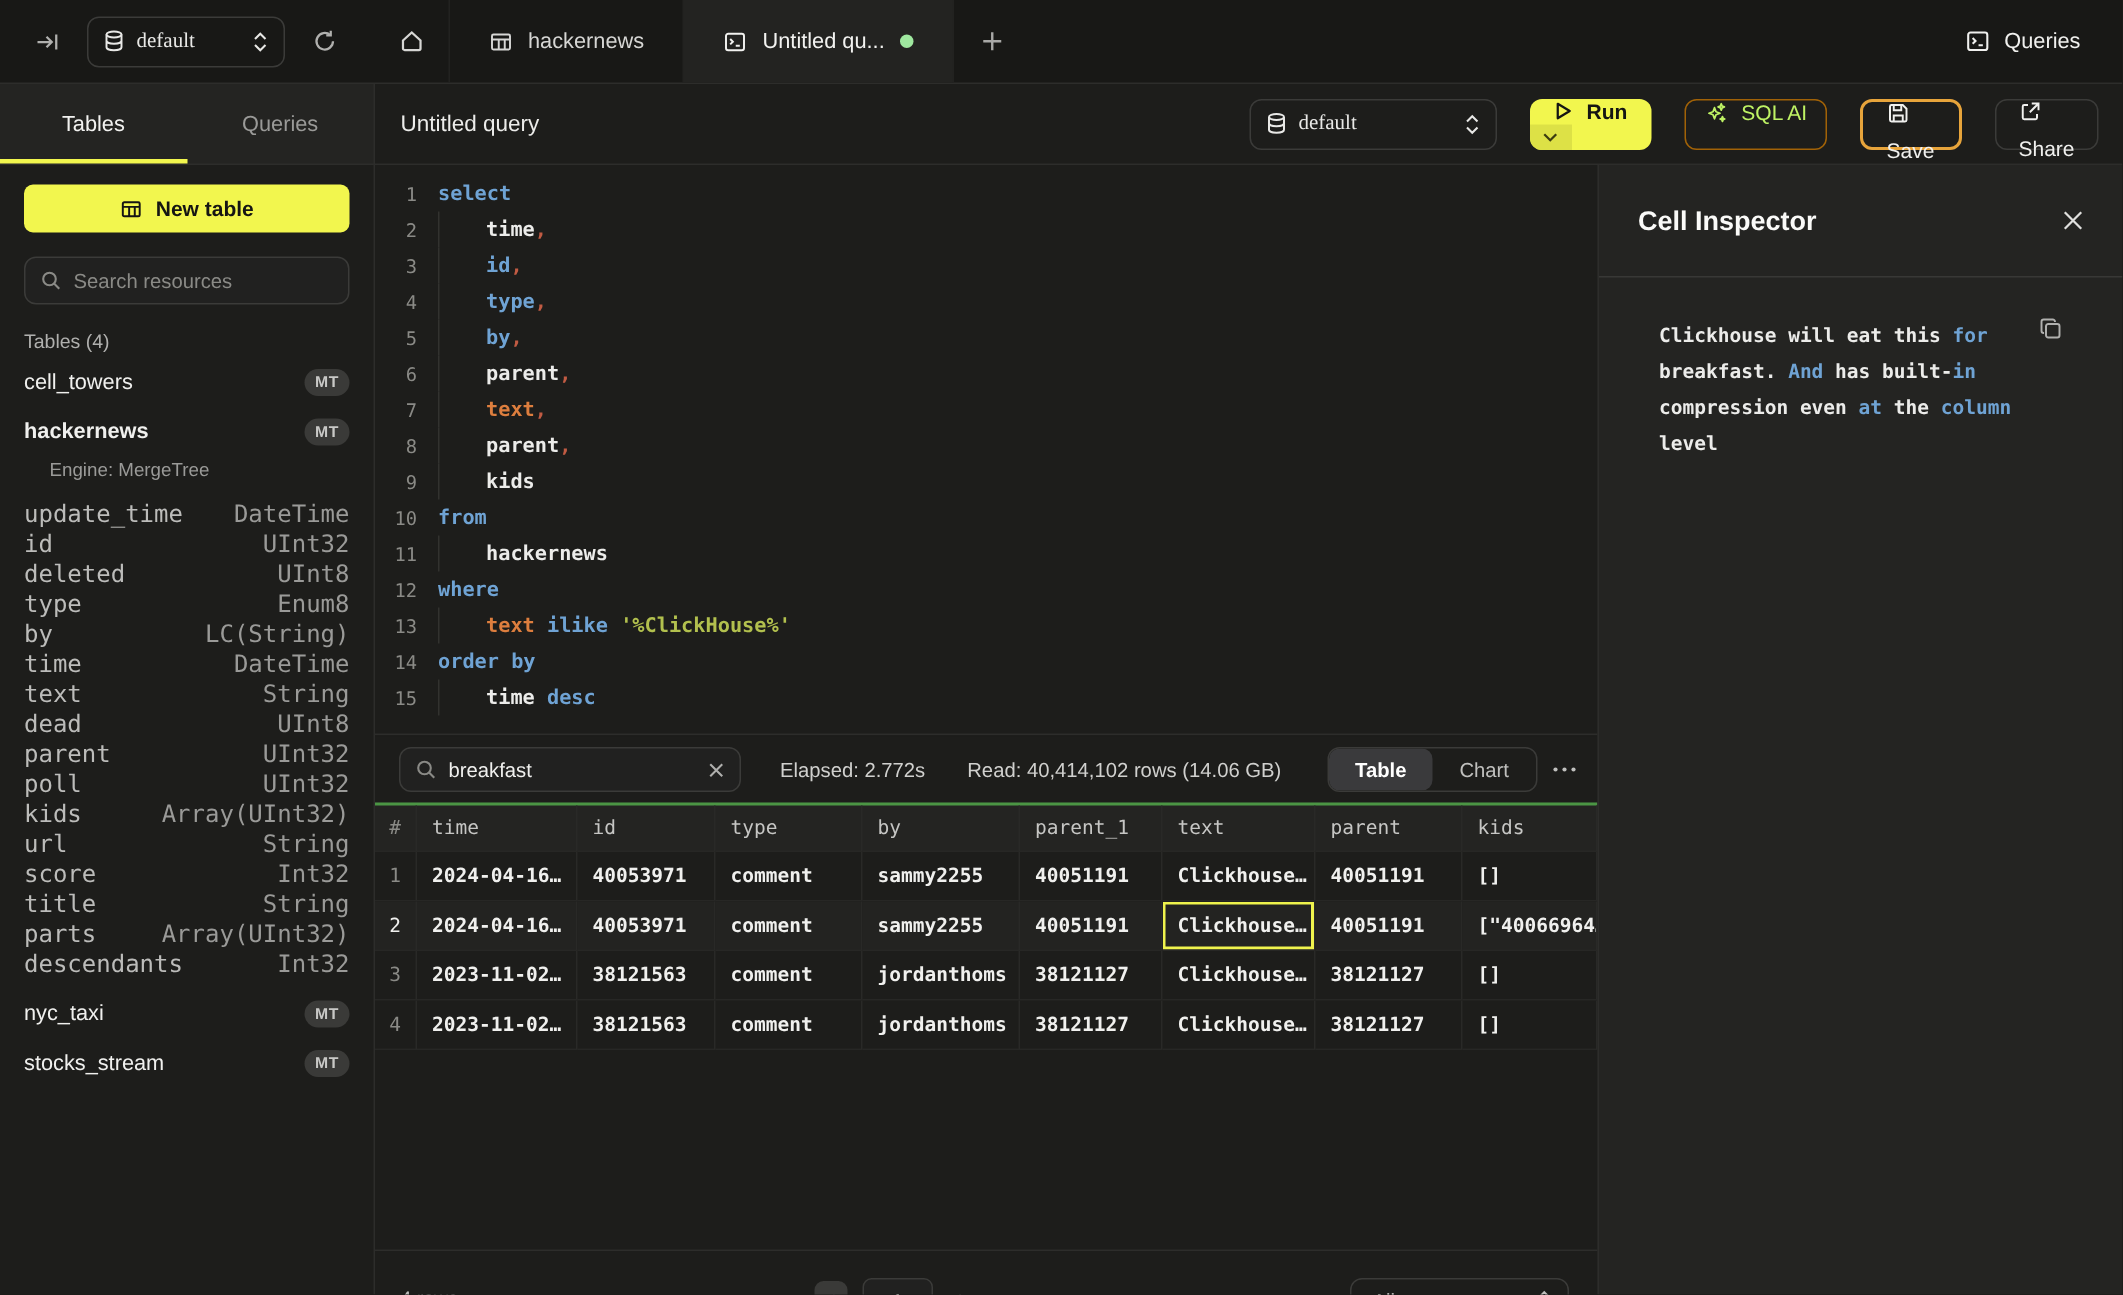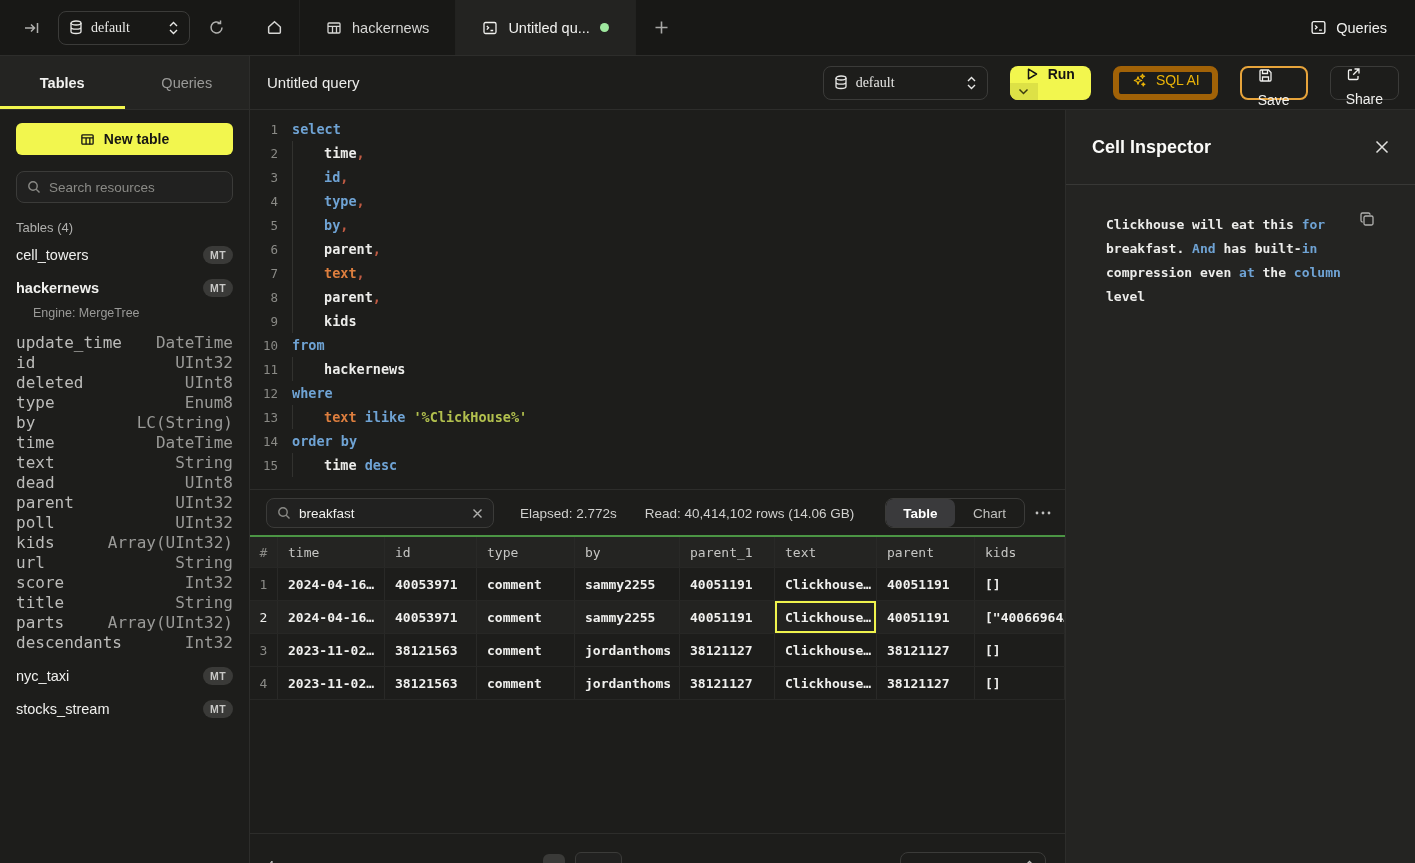--- a/index.html
+++ b/index.html
@@ -22,31 +22,31 @@
   .dot { width:9px; height:9px; border-radius:50%; background:#9FE89F; }
   .plus-btn { padding:0 18px; color:#a8a8a6; display:flex; align-items:center; cursor:pointer; }
   .tb-right { margin-left:auto; display:flex; align-items:center; gap:9px; padding-right:28px; color:#f0f0ee;
               font-size:14.5px; cursor:pointer; }
 
   
   .side-head { position:absolute; top:56px; left:0; width:250px; height:54px; background:#242422;
                border-bottom:1px solid #2d2d2b; border-right:1px solid #2d2d2b; display:flex; }
   .side-tab { width:125px; display:flex; align-items:center; justify-content:center; font-size:14.5px;
               color:#9a9a98; cursor:pointer; position:relative; }
-  .side-tab.active { color:#f2f2f0; font-weight:bold; }
+  .side-tab.active { color:#f2f2f0; font-weight:normal; }
   .side-tab .underline { position:absolute; bottom:0; left:0; width:100%; height:3px; background:#F2F64E; }
 
   .main-toolbar { position:absolute; top:56px; left:250px; width:1165px; height:54px; background:#1d1d1b;
                   border-bottom:1px solid #2d2d2b; display:flex; align-items:center; padding:0 16px 0 17px; gap:22px; }
   .qtitle { font-size:15px; color:#ececea; margin-right:auto; }
   .btn { height:34px; display:flex; align-items:flex-start; border-radius:8px; font-size:14px; cursor:pointer;flex-direction:column; }
   .run-btn { background:#F2F64E; color:#151513; font-weight:bold; overflow:hidden; padding:0; }
   .run-main { display:flex; align-items:center; gap:9px; padding:0 16px 0 15px; height:100%; }
   .run-caret { width:28px; height:100%; background:#DDE146; display:flex; align-items:center; justify-content:center; color:#3c3c10; }
-  .sqlai-btn { border:6px solid #a16207; color:#eab308; padding:0; overflow:hidden;gap:16px; }
+  .sqlai-btn { border:1px solid #a16207; color:#bef264; padding:0; overflow:hidden;gap:16px; }
   .sqlai-main { display:flex; align-items:center; gap:9px; padding:0 12px; height:100%; }
   .sqlai-caret { width:27px; height:100%; border-left:1px solid #3b3b39; display:flex; align-items:center; justify-content:center; color:#b0b0ae; }
   .save-btn { border:2px solid #E7A43B; color:#f0f0ee; gap:9px; padding:0 16px; }
   .share-btn { border:1px solid #3b3b39; color:#f0f0ee; gap:9px; padding:0 15px; }
 
   
   .sidebar { position:absolute; top:110px; left:0; width:250px; height:753px; background:#1d1d1b;
              border-right:1px solid #2d2d2b; }
   .new-table { position:absolute; top:13px; left:16px; width:217px; height:32px; background:#F2F64E; border:none;
                border-radius:6px; color:#151513; font-size:14px; font-weight:bold; display:flex; align-items:center;

